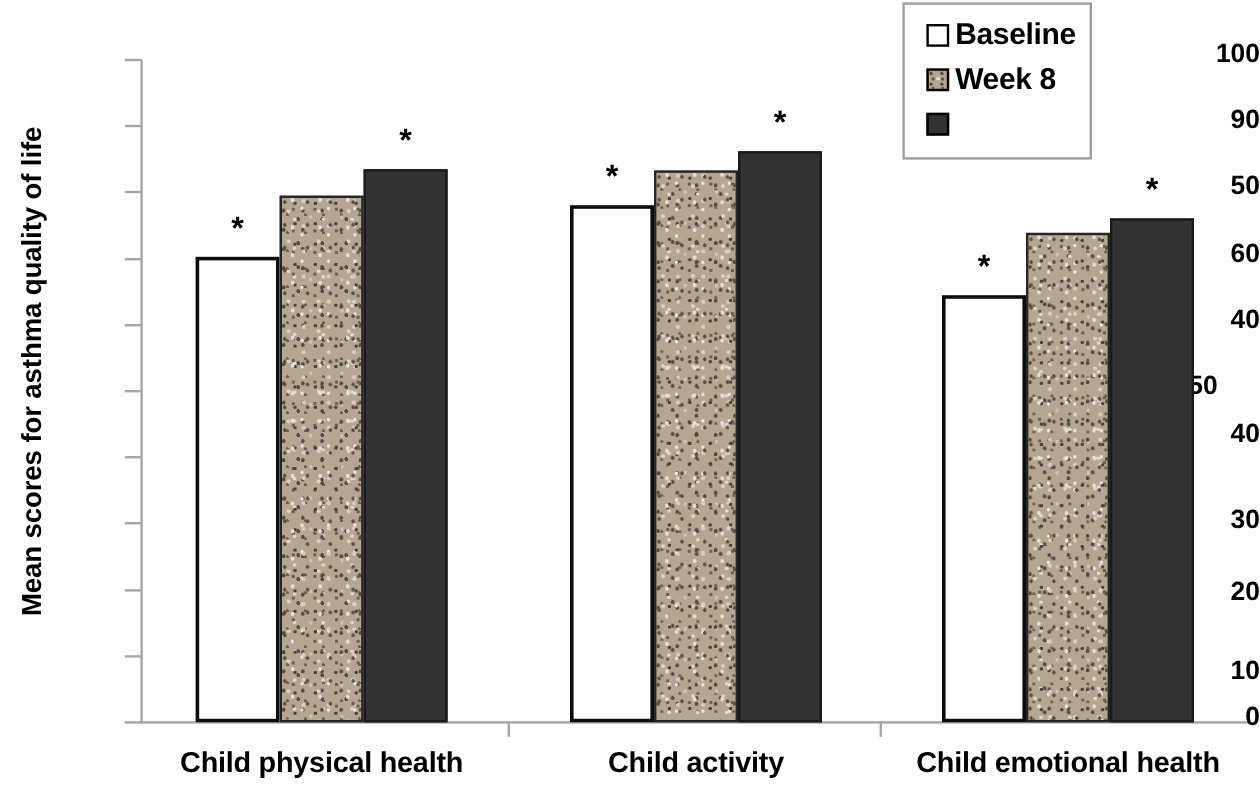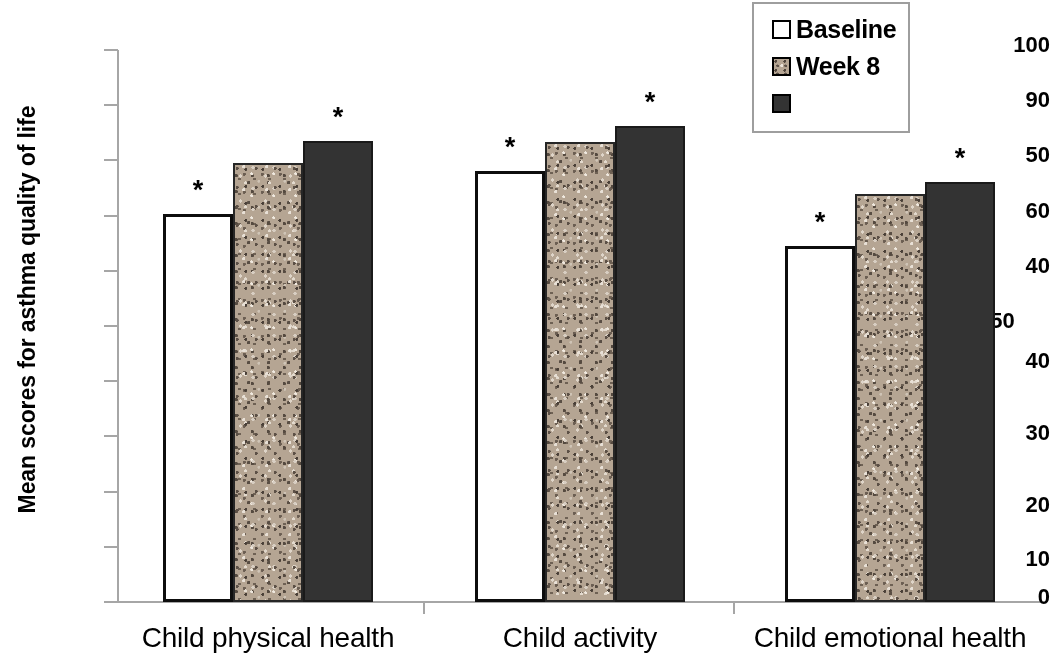--- a/index.html
+++ b/index.html
@@ -75,22 +75,22 @@
     position: absolute;
     top: 601px;
     width: 2px;
     height: 13px;
     background: #a6a6a6;
   }
   .cat-label {
     position: absolute;
     top: 622px;
     text-align: center;
-    font-size: 28px;
-    font-weight: normal;
+    font-size: 24px;
+    font-weight: bold;
     color: #000000;
     white-space: nowrap;
     letter-spacing: -0.2px;
   }
 
   
   .bar {
     position: absolute;
     box-sizing: border-box;
   }
@@ -197,21 +197,21 @@
       <div class="y-tick-label" style="top: 199.6px;">60</div>
       <div class="y-tick" style="top: 269.8px;"></div>
       <div class="y-tick-label" style="top: 254.8px;">40</div>
       <div class="y-tick" style="top: 325px;"></div>
       <div class="y-tick-label" style="top: 310px; text-align: center;">50</div>
       <div class="y-tick" style="top: 380.2px;"></div>
       <div class="y-tick-label" style="top: 350px;">40</div>
       <div class="y-tick" style="top: 435.4px;"></div>
       <div class="y-tick-label" style="top: 422px;">30</div>
       <div class="y-tick" style="top: 490.6px;"></div>
-      <div class="y-tick-label" style="top: 494px;">20</div>
+      <div class="y-tick-label" style="top: 482px;">20</div>
       <div class="y-tick" style="top: 545.8px;"></div>
       <div class="y-tick-label" style="top: 548px;">10</div>
       <div class="y-tick" style="top: 601px;"></div>
       <div class="y-tick-label" style="top: 586px;">0</div>
       <div class="x-tick" style="left: 423px;"></div>
       <div class="x-tick" style="left: 733px;"></div>
       <div class="bar series-baseline" title="Baseline — Child physical health: 70.3" style="left: 163px; top: 213.944px; width: 70px; height: 388.056px;"></div>
       <div class="sig-marker" style="left: 163px; width: 70px; top: 176.944px;">*</div>
       <div class="bar series-week8" title="Week 8 — Child physical health: 79.5" style="left: 233px; top: 163.16px; width: 70px; height: 438.84px;"></div>
       <div class="bar series-week16" title="Week 16 — Child physical health: 83.6" style="left: 303px; top: 140.528px; width: 70px; height: 461.472px;"></div>

